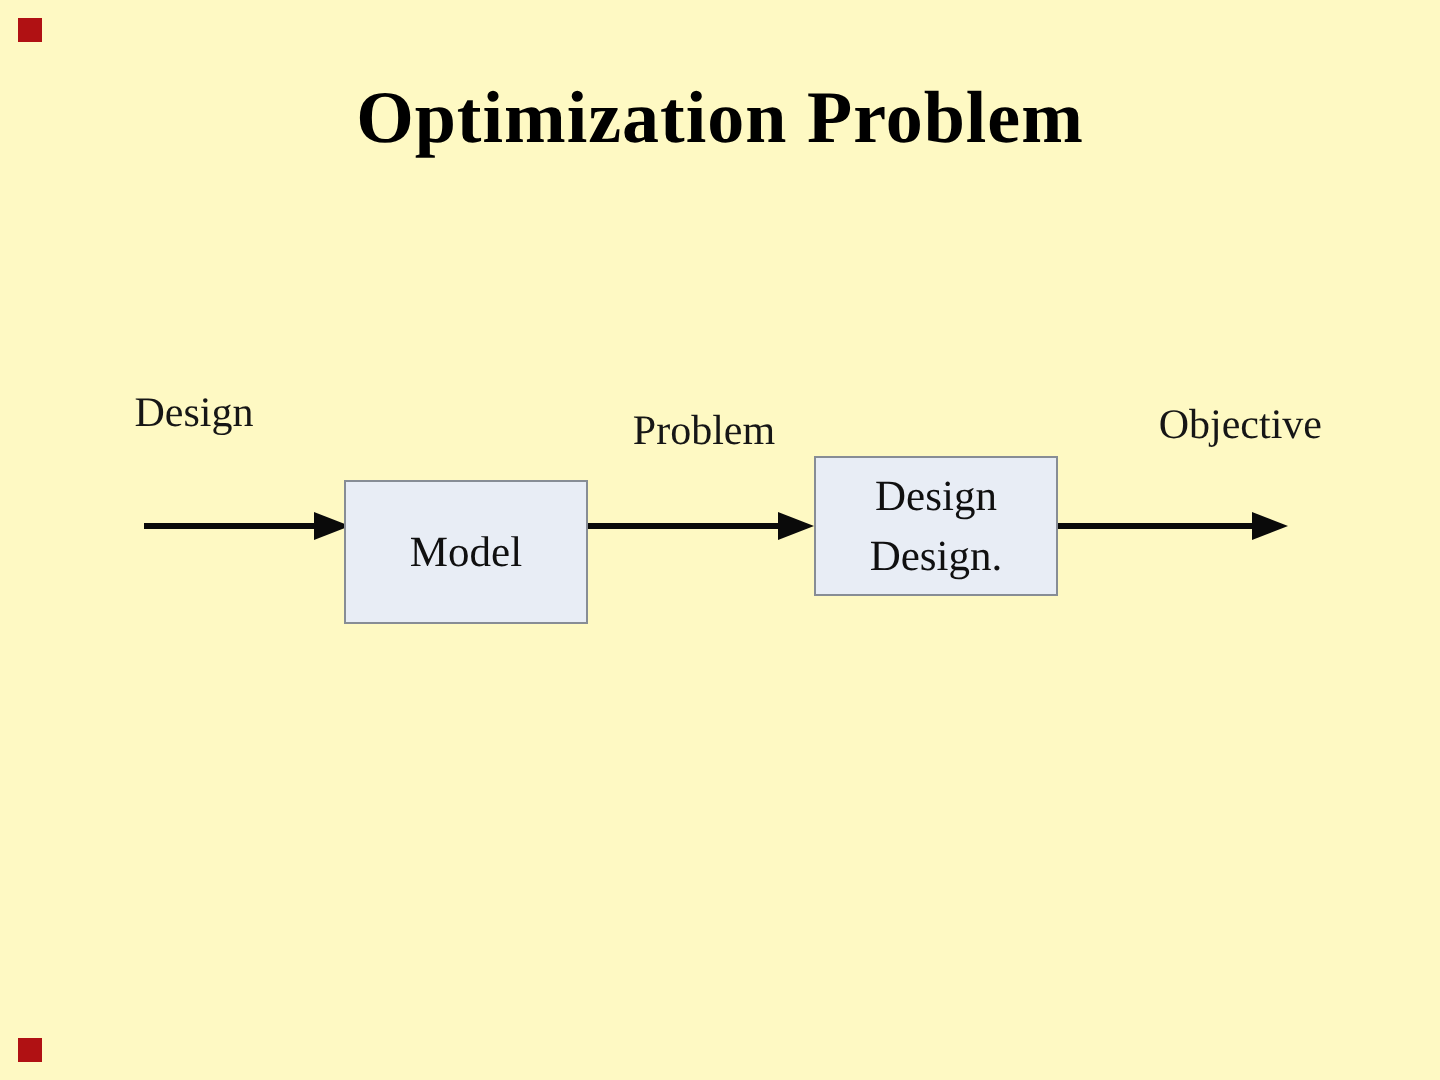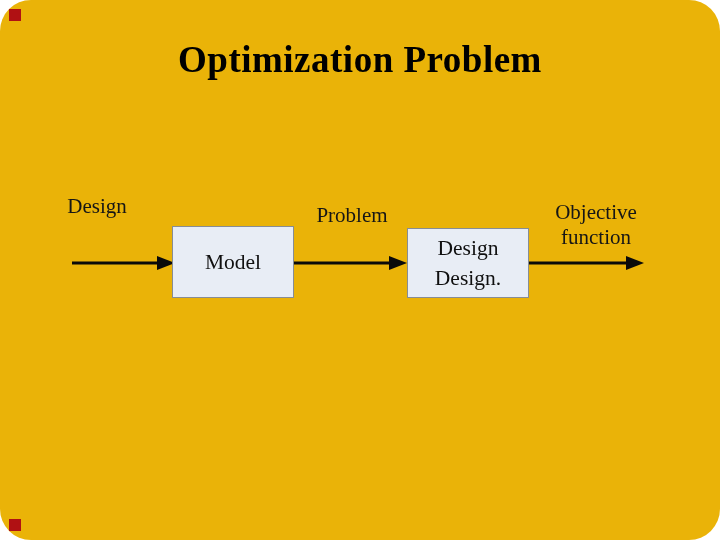--- a/index.html
+++ b/index.html
@@ -4,25 +4,24 @@
 <style>
   html, body {
     margin: 0;
     padding: 0;
     background: #ffffff;
   }
   .slide {
     position: relative;
     width: 720px;
     height: 540px;
-    background: #eab308;
+    background: #fef9c3;
     overflow: hidden;
     font-family: "Liberation Serif", "DejaVu Serif", serif;
     color: #151515;
-    border-radius: 31px;
   }
   .corner-marker {
     position: absolute;
     width: 12px;
     height: 12px;
     background: #b01113;
   }
   .corner-marker.tl { left: 9px; top: 9px; }
   .corner-marker.bl { left: 9px; top: 519px; }
 
@@ -43,37 +42,37 @@
   .flow-label {
     position: absolute;
     width: 130px;
     text-align: center;
     font-size: 21px;
     line-height: 25px;
     color: #161616;
   }
   .lbl-design-variables { left: 32px;  top: 194px; }
   .lbl-outputs          { left: 287px; top: 203px; }
-  .lbl-objective        { left: 531px; top: 200px; }
+  .lbl-objective        { left: 531px; top: 200px; text-align: right; }
 
   .flow-box {
     position: absolute;
     box-sizing: border-box;
     background: #e8edf5;
     border: 1.5px solid #878d95;
     display: flex;
     flex-direction: column;
     align-items: center;
     justify-content: center;
     text-align: center;
     font-size: 21.5px;
     color: #101010;
   }
   .box-model {
-    left: 172px; top: 226px;
+    left: 172px; top: 240px;
     width: 122px; height: 72px;
   }
   .box-specs {
     left: 407px; top: 228px;
     width: 122px; height: 70px;
     line-height: 30px;
   }
 
   .arrow-layer {
     position: absolute;
@@ -108,21 +107,20 @@
   </svg>
 
   <div class="flow-label lbl-design-variables">
     <span>Design</span><br>
   </div>
 
   <div class="flow-label lbl-outputs">Problem</div>
 
   <div class="flow-label lbl-objective">
     <span>Objective</span><br>
-    <span>function</span>
   </div>
 
   <div class="flow-box box-model">
     <span>Model</span>
   </div>
 
   <div class="flow-box box-specs">
     <span>Design</span>
     <span>Design.</span>
   </div>

